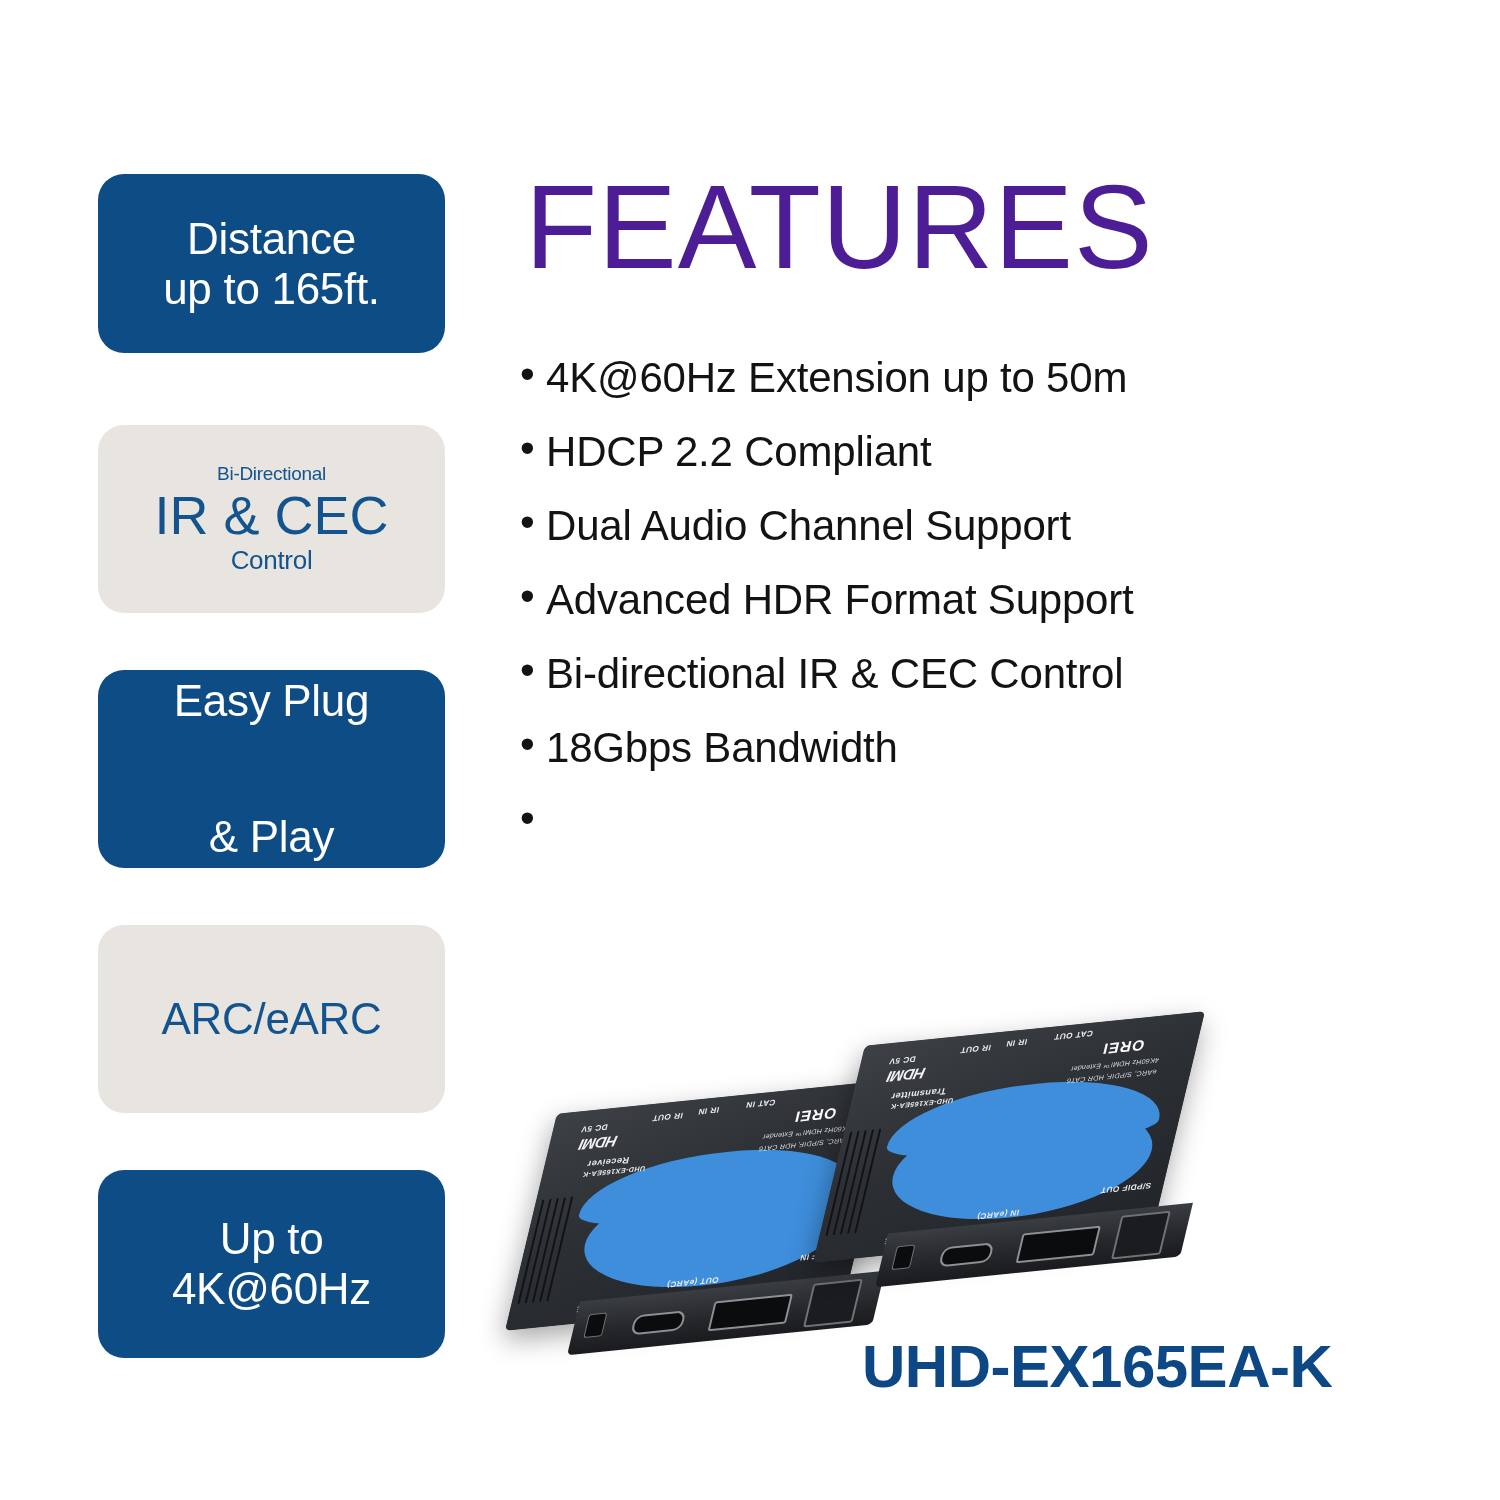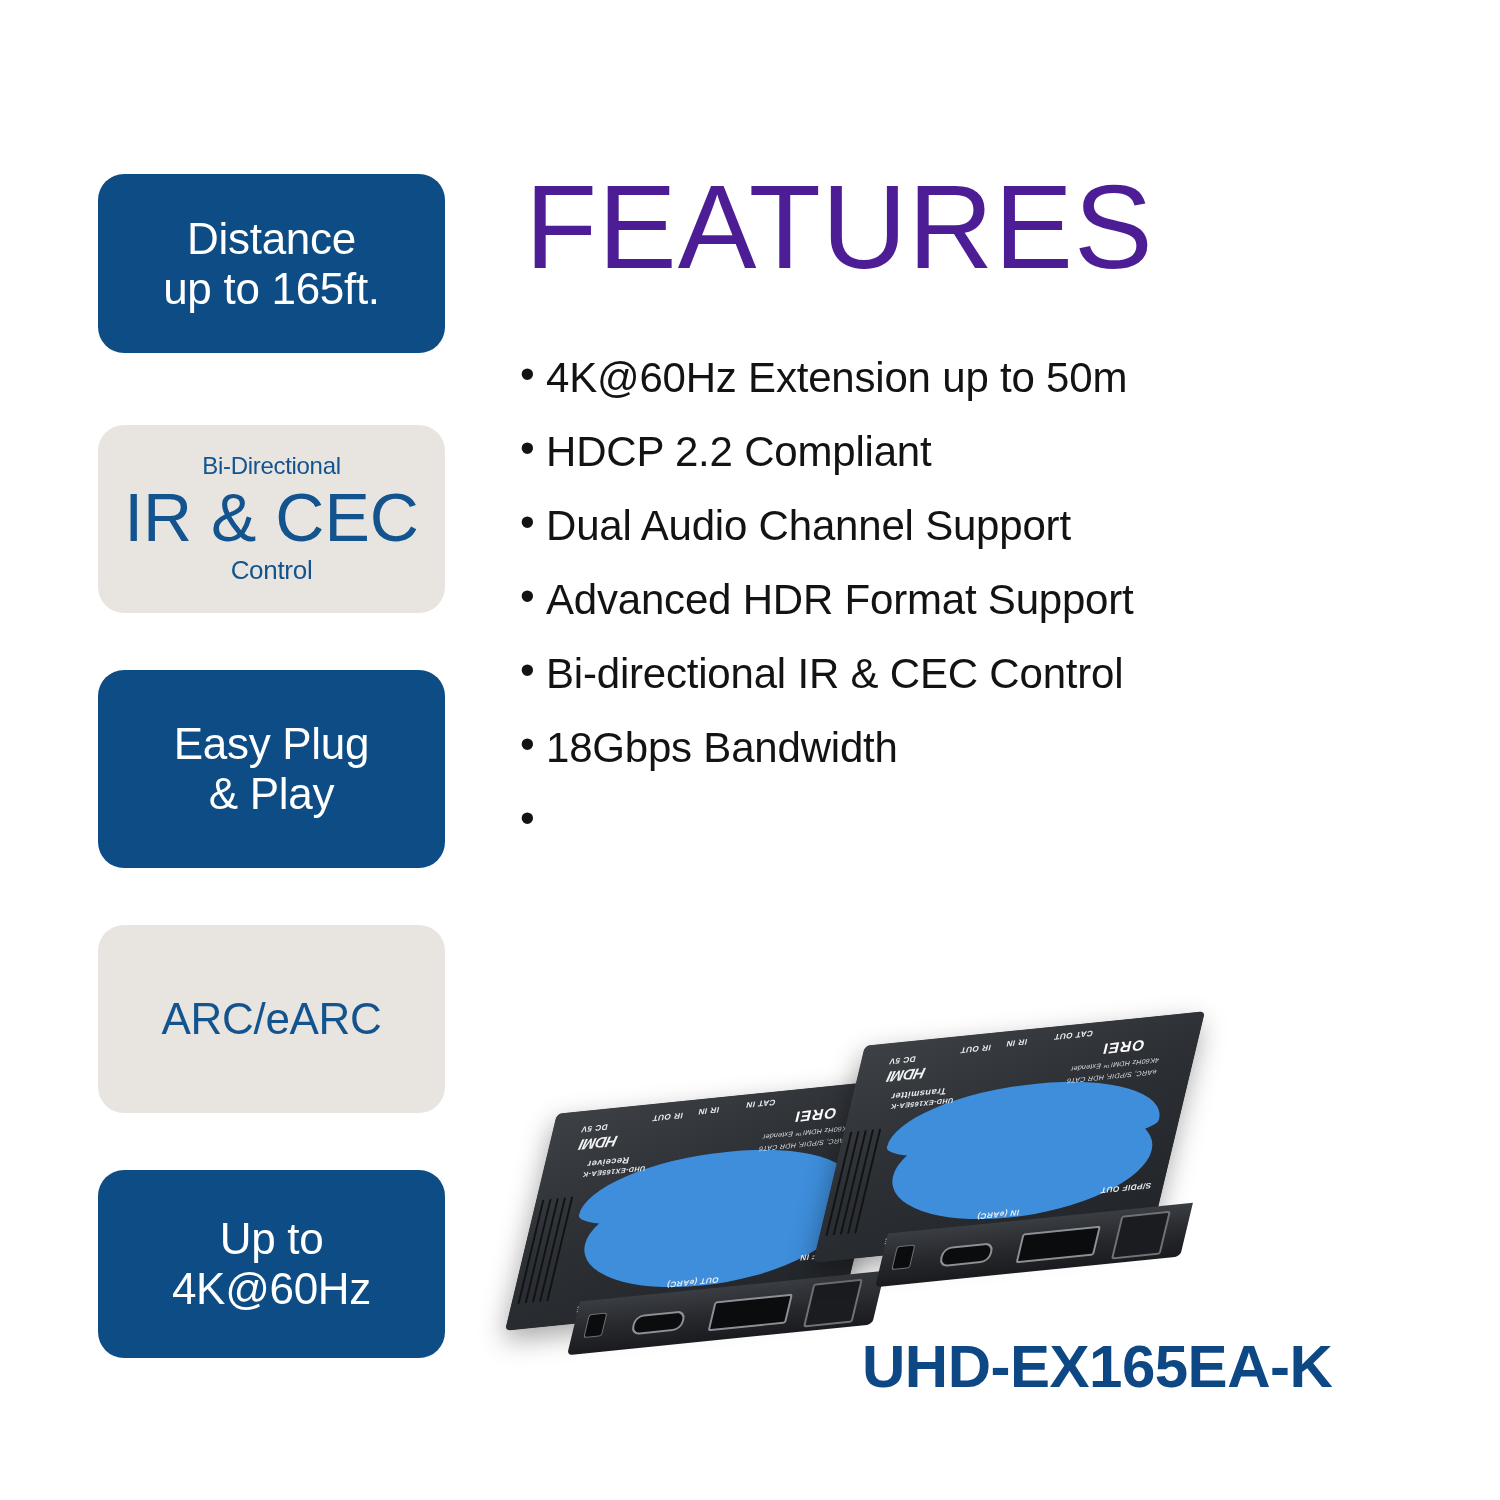--- a/index.html
+++ b/index.html
@@ -33,27 +33,27 @@
     display:block;
     line-height:1.13;
     letter-spacing:-0.3px;
     white-space:nowrap;
   }
   .blue .badge-line{color:#ffffff;}
   .gray .badge-line{color:#14548E;}
 
   .b1{top:174px;height:179px;}
   .b2{top:425px;height:188px;}
-  .b3{top:670px;height:198px;}
+  .b3{top:670px;height:198px;justify-content:space-between;}
   .b4{top:925px;height:188px;}
   .b5{top:1170px;height:188px;}
 
   .sz-lg  {font-size:44px;font-weight:400;}
-  .sz-sm  {font-size:24px;font-weight:400;}
-  .sz-xl  {font-size:68px;font-weight:400;letter-spacing:0px;}
+  .sz-sm  {font-size:19px;font-weight:400;}
+  .sz-xl  {font-size:54px;font-weight:400;letter-spacing:0px;}
   .sz-md  {font-size:26px;font-weight:400;}
 
   
   .features-title{
     position:absolute;
     left:525px;top:168px;
     font-size:118px;
     font-weight:400;
     color:#4c1d95;
     letter-spacing:1px;

